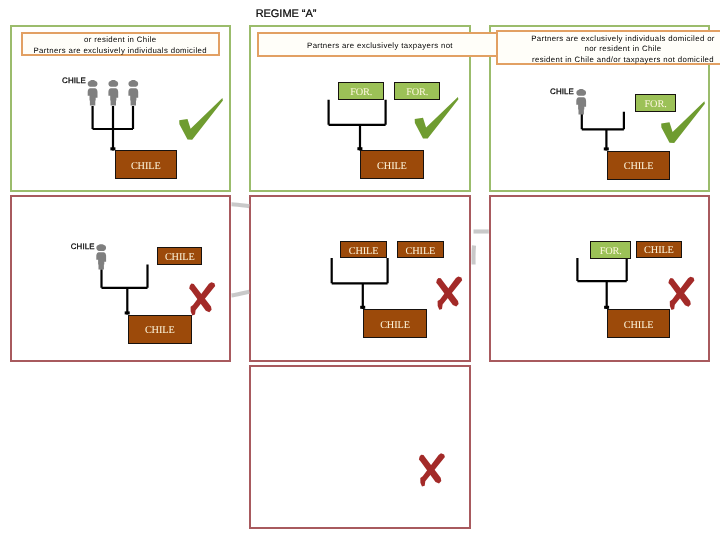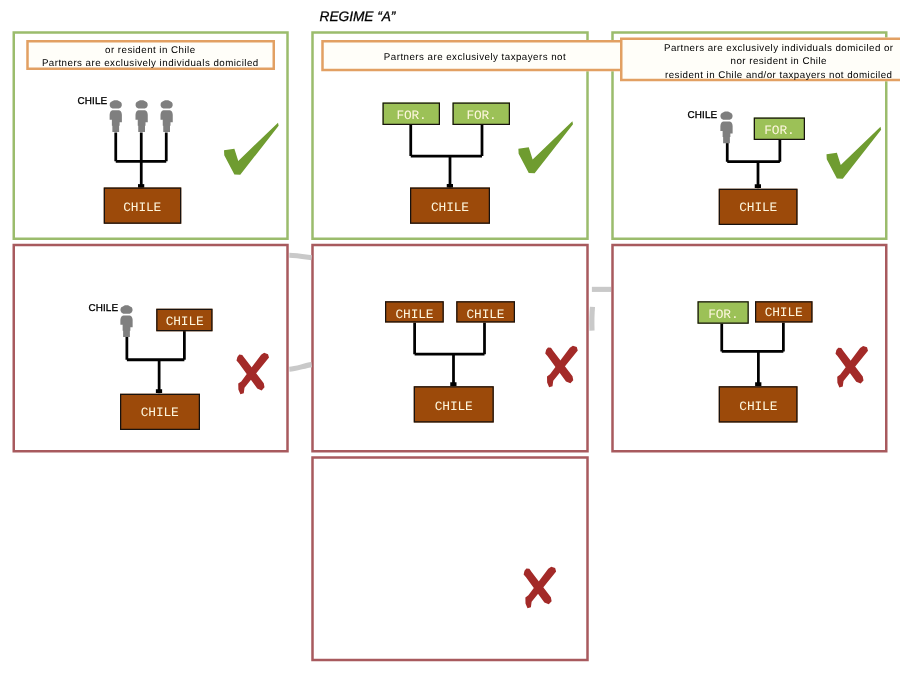--- a/index.html
+++ b/index.html
@@ -4,29 +4,29 @@
 <style>
   html,body{margin:0;padding:0;}
   *{-webkit-font-smoothing:antialiased;text-rendering:geometricPrecision;}
   body{width:720px;height:540px;background:#ffffff;
        font-family:"Liberation Sans",sans-serif;position:relative;overflow:hidden;}
   #stage{position:absolute;left:0;top:0;width:720px;height:540px;}
   .panel{position:absolute;box-sizing:border-box;background:#fff;}
   .panel.green{border:2.4px solid #9bbc6c;}
   .panel.red{border:2.4px solid #a85a5e;}
   #title{position:absolute;left:0;top:7.5px;width:572px;text-align:center;
-         font-size:11px;line-height:12px;color:#000;letter-spacing:-0.05px;font-style:italic;
+         font-size:11px;line-height:12px;color:#000;letter-spacing:-0.05px;
          -webkit-text-stroke:0.22px #000;}
   .hdr{position:absolute;box-sizing:border-box;border:2.2px solid #e2a063;background:#fffef9;
        font-size:7.8px;line-height:10.3px;color:#000;text-align:center;letter-spacing:.37px;
        display:flex;align-items:center;justify-content:center;padding:0 1px;}
   .box{position:absolute;box-sizing:border-box;border:1.3px solid #17120f;color:#fdf6dd;
-       font-family:Liberation Mono, monospace;
+       font-family:Liberation Serif, serif;
        font-size:10.3px;display:flex;align-items:center;justify-content:center;
-       letter-spacing:-0.12px;text-indent:-0.12px;line-height:1;}
+       letter-spacing:-0.12px;text-indent:-0.12px;line-height:1;margin-left:32px;}
   .box>span{display:block;position:relative;top:2.1px;}
   .box.chile{background:#9c4a0a;}
   .box.grn{background:#9cc157;}
   .hdrin{display:block;width:100%;position:relative;top:2px;}
   .hdrin span{display:block;}
   .lbl{position:absolute;font-size:7.9px;color:#000;white-space:nowrap;letter-spacing:.1px;
        -webkit-text-stroke:0.25px #000;}
   svg.ov{position:absolute;left:0;top:0;width:720px;height:540px;overflow:visible;pointer-events:none;}
 </style>
 </head>

